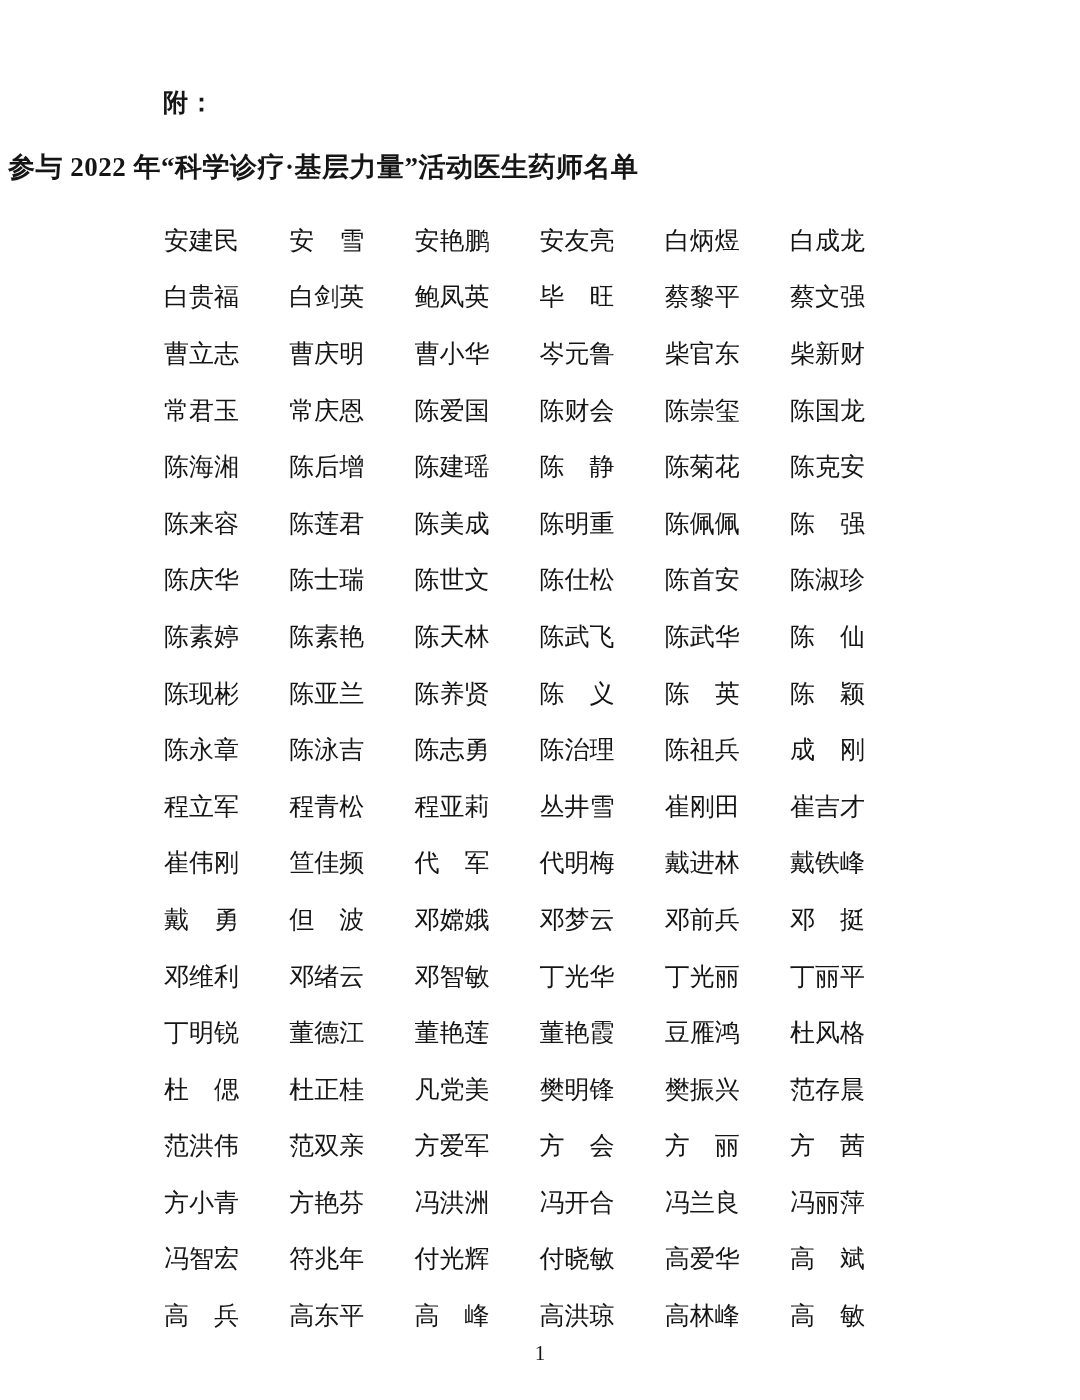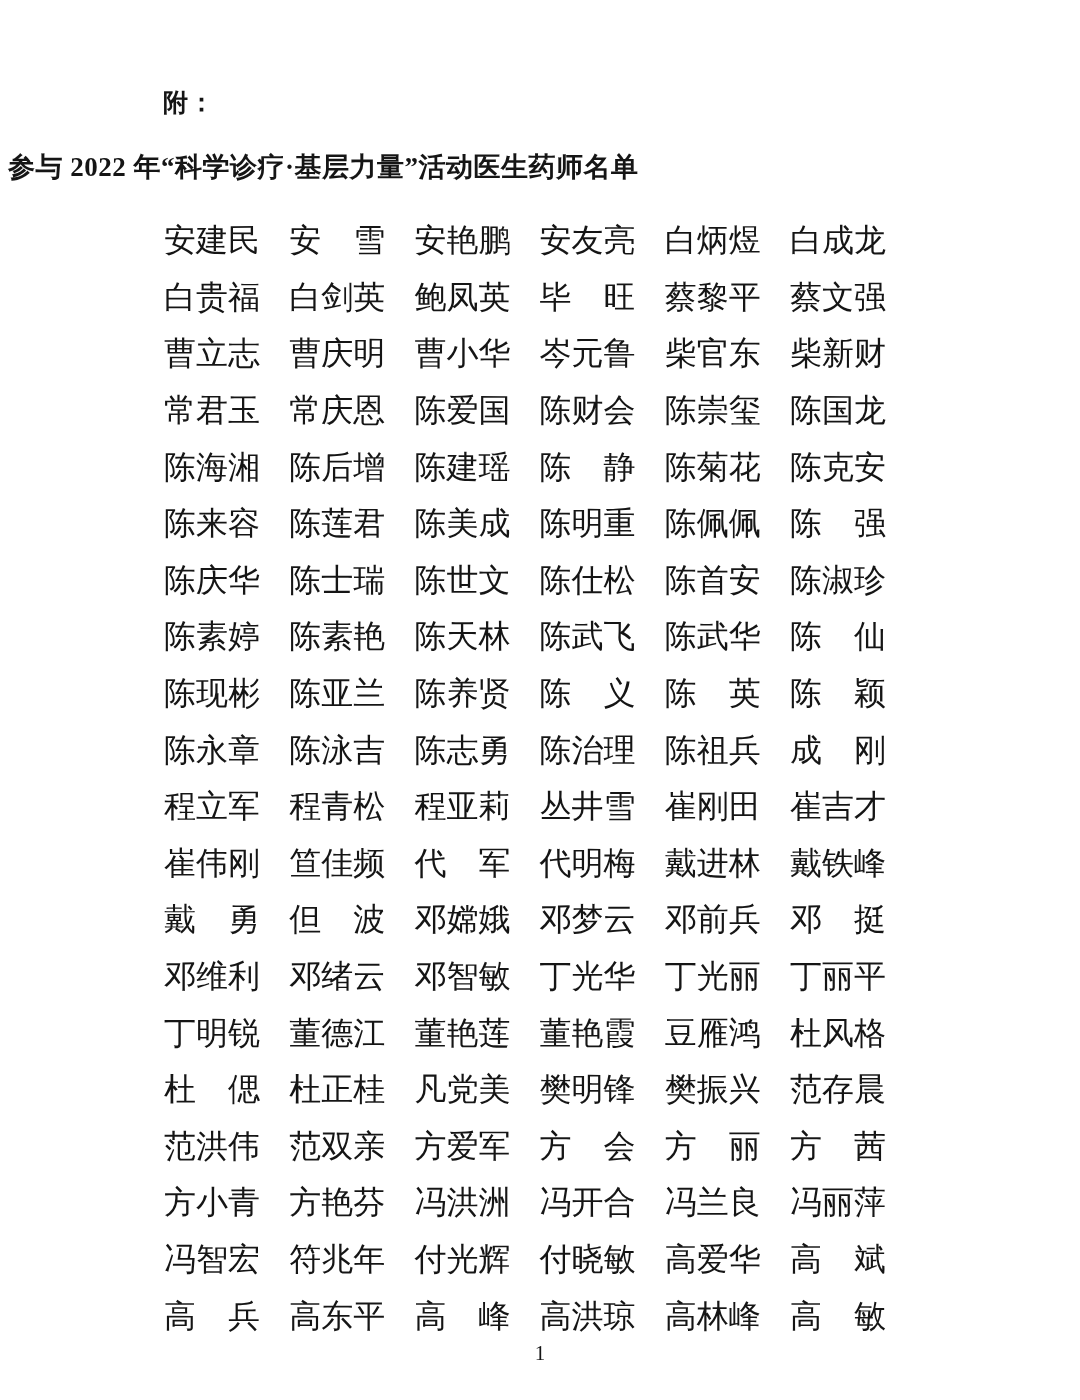--- a/index.html
+++ b/index.html
@@ -34,21 +34,21 @@
   }
   .grid {
     position: absolute;
     left: 164px; top: 212px;
     width: 710px;
     display: grid;
     grid-template-columns: repeat(6, 84px);
     justify-content: space-between;
     grid-auto-rows: 56.6px;
     align-items: center;
-    font-size: 32px;
+    font-size: 25px;
     line-height: 1;
   }
   .name {
     display: inline-block;
     white-space: pre;
   }
   .pageno {
     position: absolute;
     left: 0; top: 1341px;
     width: 1080px;

